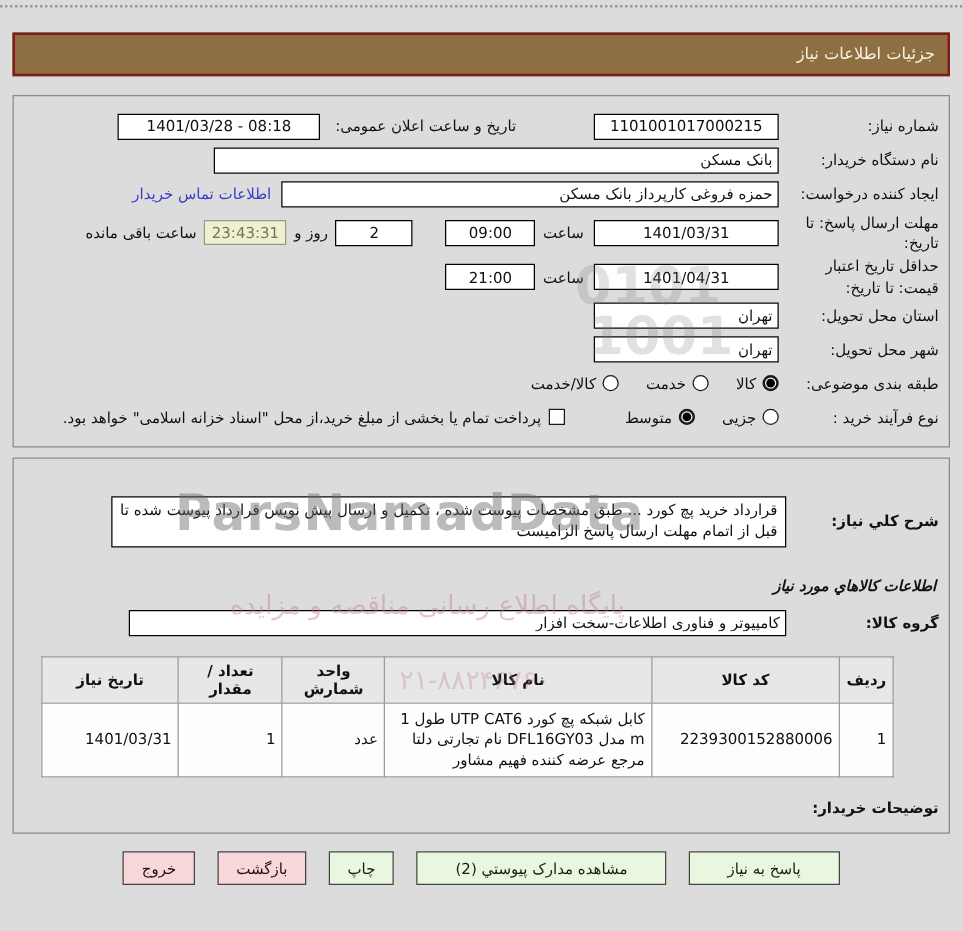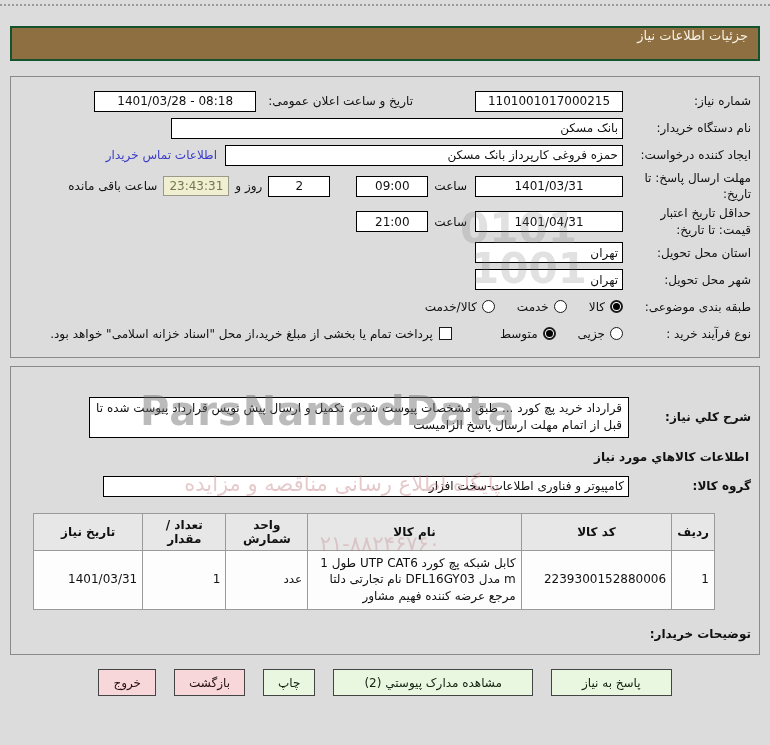--- a/index.html
+++ b/index.html
@@ -10,22 +10,22 @@
     font-size:12px; color:#111;
     direction:rtl;
     overflow:hidden;
   }
   .page { position:relative; width:770px; height:745px; }
 
   .top-dots { height:2px; margin-top:4px; border-top:2px dotted #9a9a9a; }
 
   .title-bar {
     margin:20px 10px 15px 10px; height:35px;
-    background:#8e6f42; border:2px solid #14532d;
-    color:#f7f2e4; display:flex; 
+    background:#8e6f42; border:2px solid #7f1d1d;
+    color:#f7f2e4; display:flex; align-items:center;
     padding:0 10px; font-size:13px;
   }
 
   .panel {
     margin:0 10px; background:#dcdcdc;
     border:1px solid #8a8a8a; padding:12px 8px 8px 8px;
   }
   .panel2 { margin-top:8px; padding:30px 8px 12px 8px; }
 
   .frow { display:flex; align-items:center; min-height:24px; margin-bottom:3px; }
@@ -63,21 +63,21 @@
   .opt { display:flex; align-items:center; margin-left:22px; }
   .checkbox { flex:none; width:13px; height:13px; background:#fff; border:1px solid #1a1a1a; margin-left:6px; }
 
   .descrow { display:flex; align-items:center; }
   .textbox {
     background:#fff; border:1px solid #000; padding:2px 6px;
     line-height:1.45;
   }
   .desc-box { width:540px; min-height:40px; }
   .notes-box { width:524px; min-height:90px; }
-  .section-head { font-weight:bold; margin:12px 2px 12px 2px; }
+  .section-head { font-weight:bold; margin:24px 2px 12px 2px;font-style:italic; }
   .group-row { margin-top:2px; display:flex; align-items:center; }
   .group-inp { width:526px; text-align:right; }
 
   table.goods { border-collapse:collapse; width:682px; margin:16px 36px 6px auto; background:#fff; }
   table.goods th, table.goods td { border:1px solid #9a9a9a; padding:4px 5px; font-size:12px; }
   table.goods th { background:#e7e7e7; font-weight:bold; text-align:center; }
   table.goods td { background:#fdfdfd; line-height:1.4; }
   td.cell-name { text-align:right; }
   .col-row{width:38px}.col-code{width:158px}.col-name{width:272px}
   .col-unit{width:92px}.col-qty{width:100px}.col-date{width:122px}

